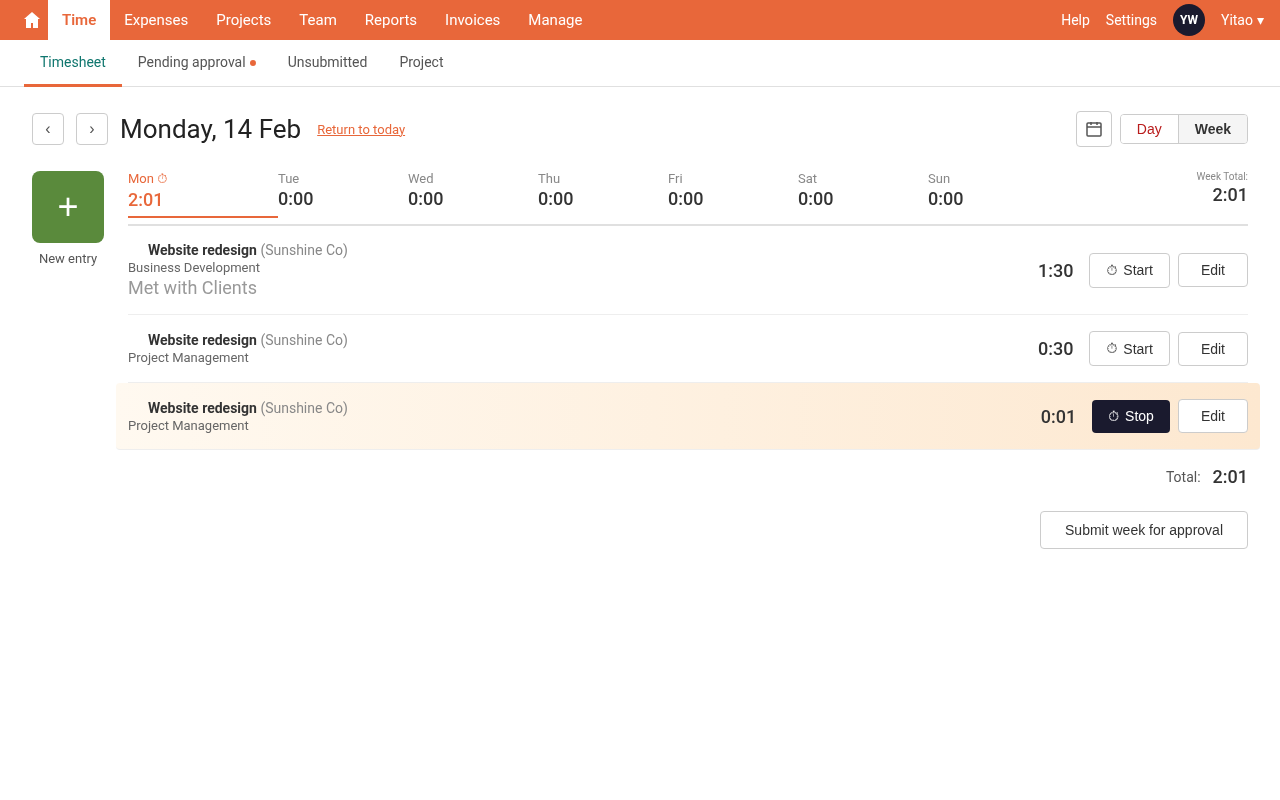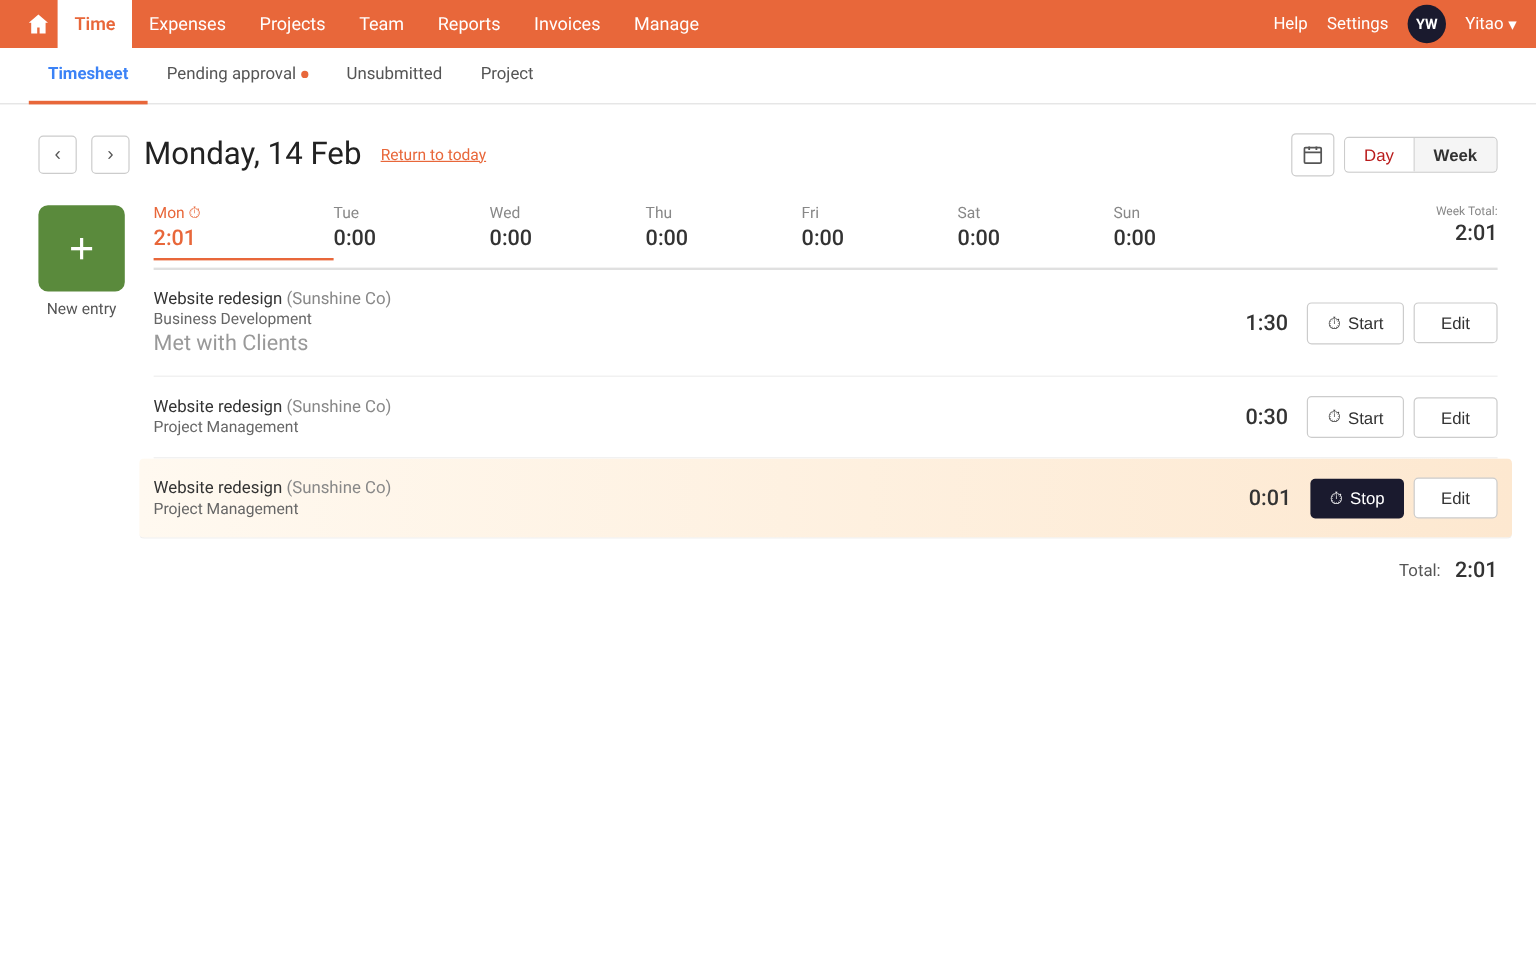--- a/index.html
+++ b/index.html
@@ -58,23 +58,23 @@
     }
     .sub-nav-item {
       padding: 14px 16px;
       cursor: pointer;
       font-size: 14px;
       color: #555;
       border-bottom: 3px solid transparent;
       margin-bottom: -1px;
     }
     .sub-nav-item.active {
-      color: #3b82f6;
+      color: #0f766e;
       border-bottom: 3px solid #e8673a;
-      font-weight: 700;
+      font-weight: 400;
     }
     .sub-nav-item .dot {
       width: 6px; height: 6px;
       background: #e8673a;
       border-radius: 50%;
       display: inline-block;
       margin-left: 4px;
       vertical-align: middle;
     }
 
@@ -218,21 +218,22 @@
       border-bottom: 1px solid #eee;
     }
     .entry-info {
       flex: 1;
     }
     .entry-project {
       font-size: 14px;
       color: #333;
     }
     .entry-project strong {
-      font-weight: 400;
+      font-weight: 700;
+      margin-left: 20px;
     }
     .entry-project .client {
       color: #888;
       font-weight: 400;
     }
     .entry-category {
       font-size: 13px;
       color: #666;
       margin-top: 2px;
     }
@@ -487,16 +488,19 @@
           <button class="edit-btn">Edit</button>
         </div>
 
       </div>
 
       <div class="total-row">
         <span class="total-label">Total:</span>
         <span class="total-value">2:01</span>
       </div>
 
+      <div class="submit-row">
+        <button class="submit-btn">Submit week for approval</button>
+      </div>
 
     </div>
   </div>
 </div>
 
 </body></html>

